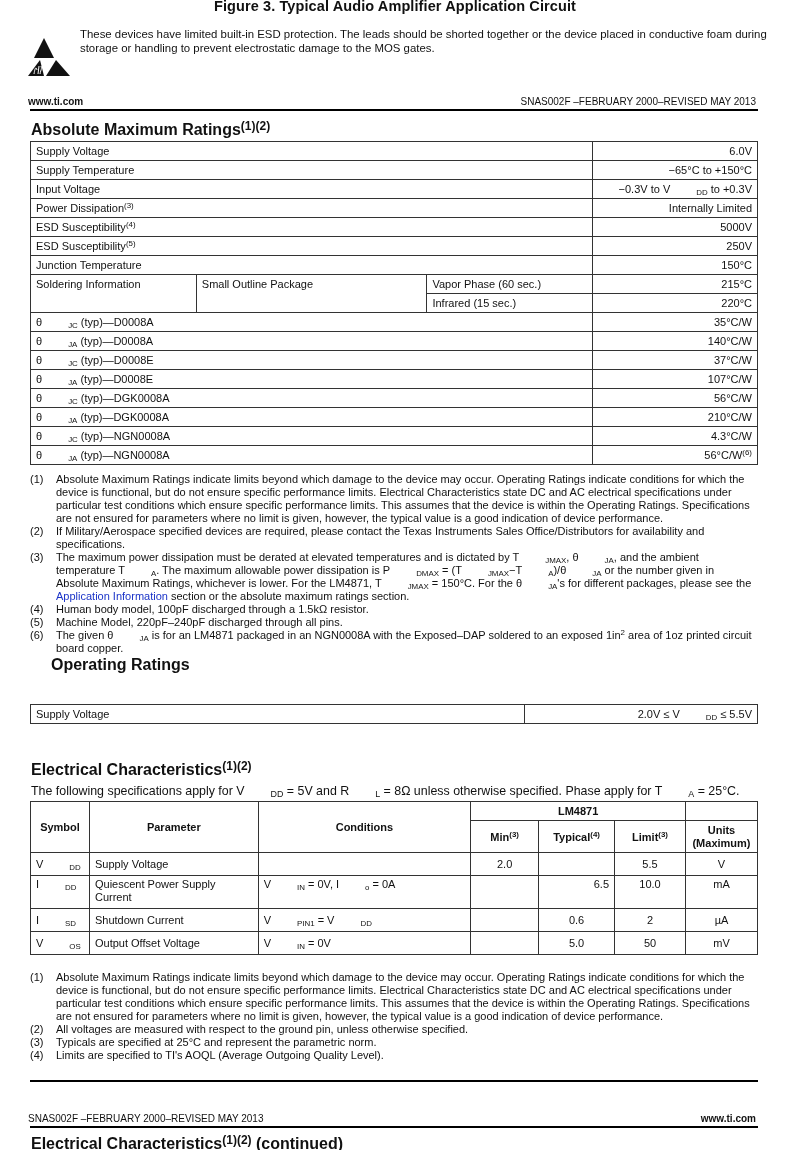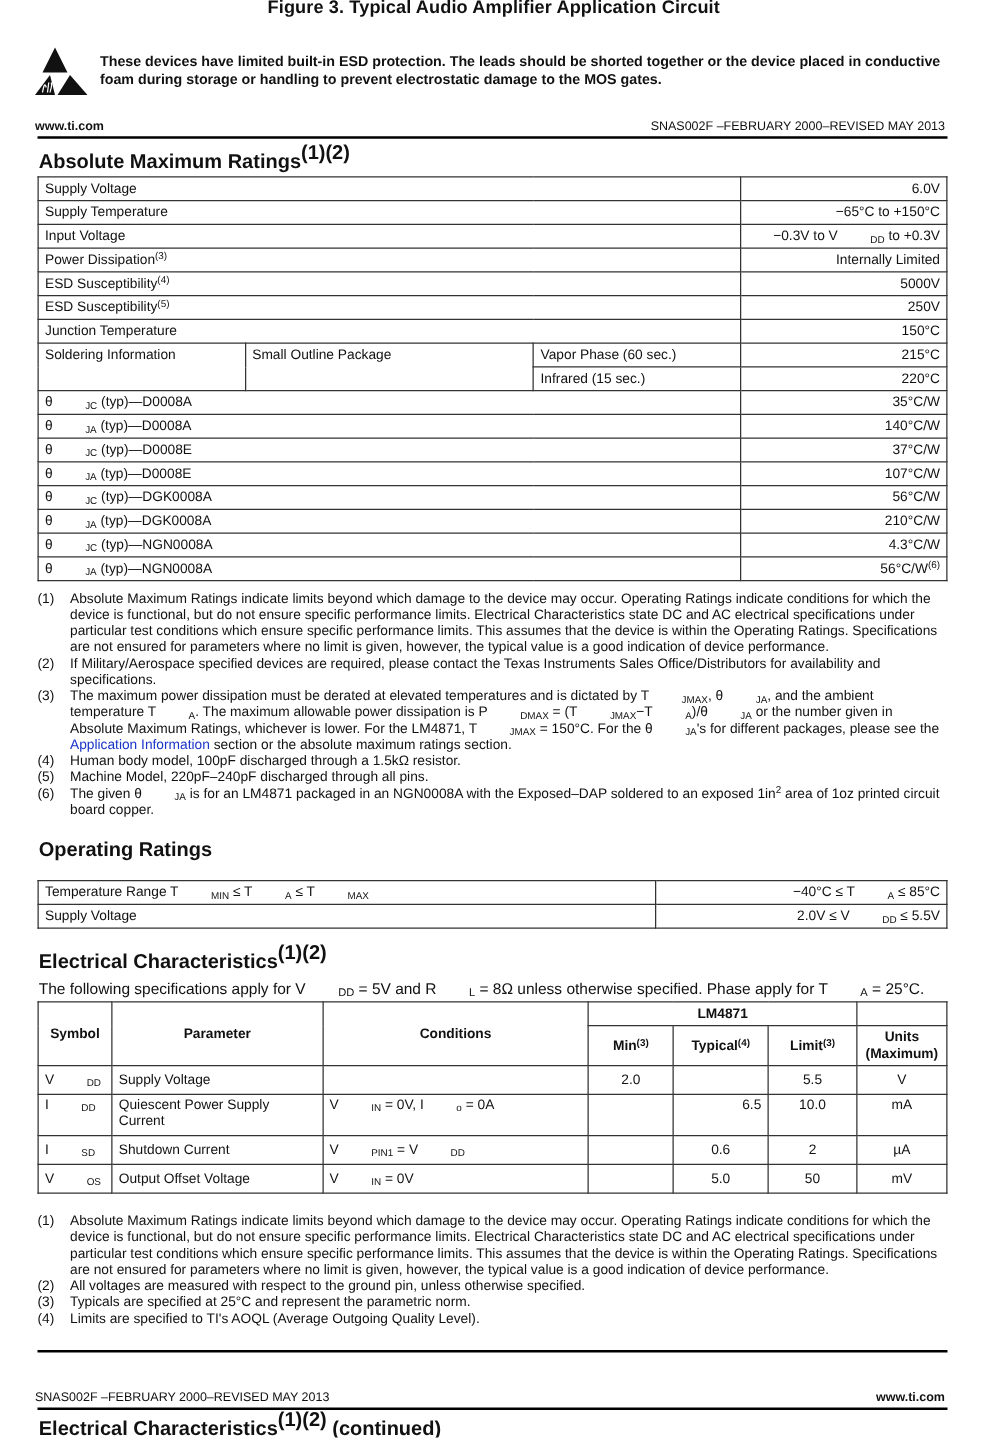--- a/index.html
+++ b/index.html
@@ -2,28 +2,28 @@
 <html><head>
 <meta charset="utf-8">
 <style>
   html,body{margin:0;padding:0;background:#fff;}
   body{width:790px;height:1150px;overflow:hidden;position:relative;font-family:"Liberation Sans",sans-serif;color:#111;}
   .abs{position:absolute;}
   sub{font-size:0.72em;vertical-align:-0.28em;line-height:0;padding-left:26px;}
   sup{font-size:0.72em;vertical-align:0.45em;line-height:0;}
   .fig-title{left:0;width:790px;top:-2px;text-align:center;font-weight:bold;font-size:14.5px;letter-spacing:0.1px;}
   .esd-icon{left:26px;top:36px;width:44px;height:42px;}
-  .esd-text{left:80px;top:43px;width:690px;font-size:11.4px;line-height:14px;font-weight:bold;}
+  .esd-text{left:80px;top:27px;width:690px;font-size:11.4px;line-height:14px;}
   .hdr{left:28px;width:728px;font-size:10px;height:12px;}
   .hdr .l{position:absolute;left:0;top:0;}
   .hdr .r{position:absolute;right:0;top:0;}
   .hdr .bold{font-weight:bold;}
   .rule{left:30px;width:728px;height:2px;background:#000;}
   h2{margin:0;font-size:16px;font-weight:bold;position:absolute;left:31px;white-space:nowrap;}
-  h2 sup{font-size:16px;}
+  h2 sup{font-size:12px;}
   table{border-collapse:collapse;position:absolute;font-size:11px;}
   td,th{border:1px solid #333;padding:0 5px;height:18px;line-height:18px;}
   .amr{left:30px;top:141px;width:728px;}
   .amr td{height:18px;}
   .num{text-align:right;}
   .notes{left:30px;width:728px;font-size:11px;line-height:13px;}
   .note{position:relative;padding-left:26px;}
   .note .n{position:absolute;left:0;top:0;}
   .link{color:#1a33c8;}
   .opr{left:30px;top:704px;width:728px;}
@@ -136,31 +136,27 @@
 
 <div class="abs notes" style="top:473px;">
   <div class="note"><span class="n">(1)</span><span>Absolute Maximum Ratings indicate limits beyond which damage to the device may occur. Operating Ratings indicate conditions for which the device is functional, but do not ensure specific performance limits. Electrical Characteristics state DC and AC electrical specifications under particular test conditions which ensure specific performance limits. This assumes that the device is within the Operating Ratings. Specifications are not ensured for parameters where no limit is given, however, the typical value is a good indication of device performance.</span></div>
   <div class="note"><span class="n">(2)</span><span>If Military/Aerospace specified devices are required, please contact the Texas Instruments Sales Office/Distributors for availability and specifications.</span></div>
   <div class="note"><span class="n">(3)</span><span>The maximum power dissipation must be derated at elevated temperatures and is dictated by T</span><sub>JMAX</sub><span>, θ</span><sub>JA</sub><span>, and the ambient temperature T</span><sub>A</sub><span>. The maximum allowable power dissipation is P</span><sub>DMAX</sub><span> = (T</span><sub>JMAX</sub><span>−T</span><sub>A</sub><span>)/θ</span><sub>JA</sub><span> or the number given in Absolute Maximum Ratings, whichever is lower. For the LM4871, T</span><sub>JMAX</sub><span> = 150°C. For the θ</span><sub>JA</sub><span>'s for different packages, please see the </span><span class="link">Application Information</span><span> section or the absolute maximum ratings section.</span></div>
   <div class="note"><span class="n">(4)</span><span>Human body model, 100pF discharged through a 1.5kΩ resistor.</span></div>
   <div class="note"><span class="n">(5)</span><span>Machine Model, 220pF–240pF discharged through all pins.</span></div>
   <div class="note"><span class="n">(6)</span><span>The given θ</span><sub>JA</sub><span> is for an LM4871 packaged in an NGN0008A with the Exposed–DAP soldered to an exposed 1in</span><sup>2</sup><span> area of 1oz printed circuit board copper.</span></div>
 </div>
 
-<h2 style="top:672px;">Operating Ratings</h2>
+<h2 style="top:656px;margin-left:20px;">Operating Ratings</h2>
 <table class="opr">
   <colgroup>
       <col style="width:495px">
       <col style="width:233px">
     </colgroup>
   <tbody>
-    <tr>
-      <td><span>Temperature Range T</span><sub>MIN</sub><span> ≤ T</span><sub>A</sub><span> ≤ T</span><sub>MAX</sub></td>
-      <td class="num"><span>−40°C ≤ T</span><sub>A</sub><span> ≤ 85°C</span></td>
-    </tr>
     <tr>
       <td>Supply Voltage</td>
       <td class="num"><span>2.0V ≤ V</span><sub>DD</sub><span> ≤ 5.5V</span></td>
     </tr>
   </tbody>
 </table>
 
 <h2 style="top:761px;"><span>Electrical Characteristics</span><sup>(1)(2)</sup></h2>
 <div class="abs" style="left:31px;top:784px;font-size:12.4px;white-space:nowrap;"><span>The following specifications apply for V</span><sub>DD</sub><span> = 5V and R</span><sub>L</sub><span> = 8Ω unless otherwise specified. Phase apply for T</span><sub>A</sub><span> = 25°C.</span></div>
 

